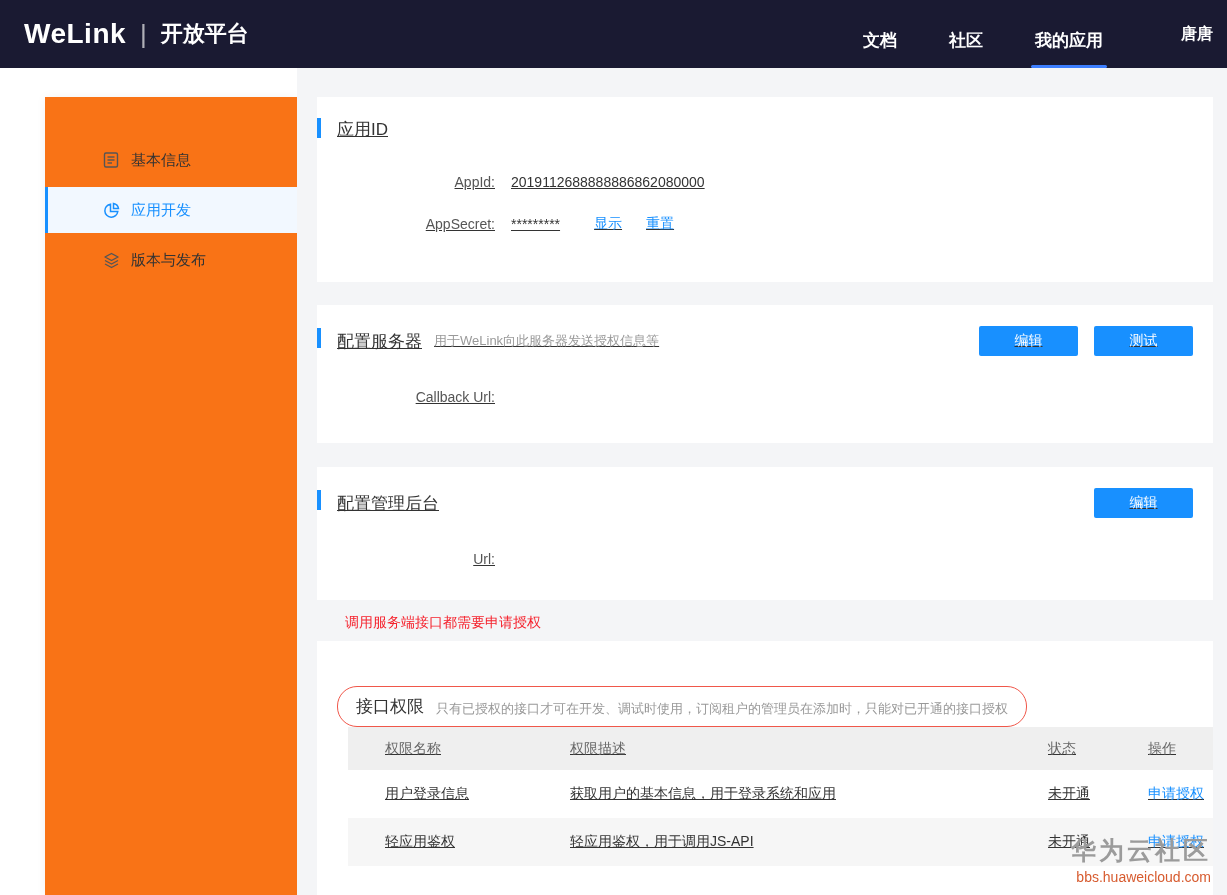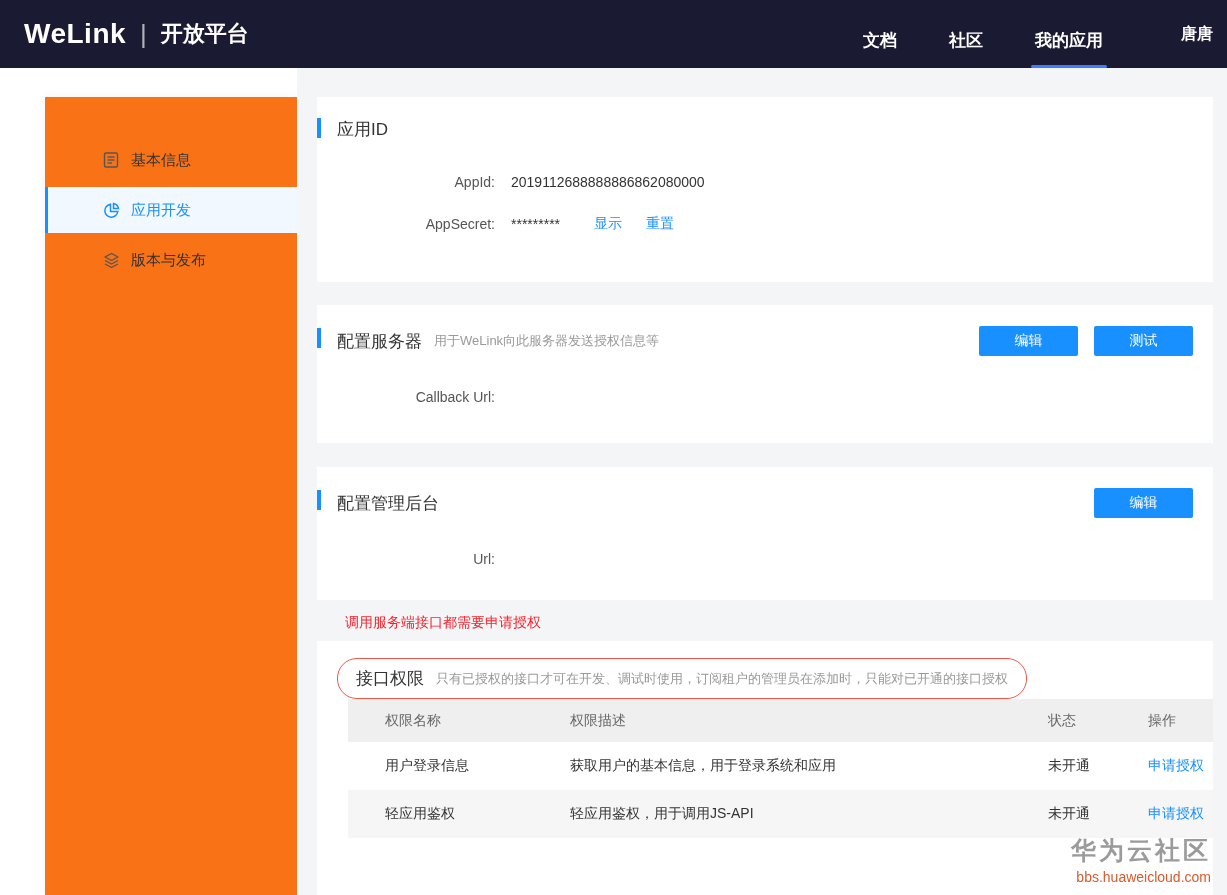--- a/index.html
+++ b/index.html
@@ -29,21 +29,21 @@
   .side-item .icon { width:20px; height:20px; margin-right:10px; display:inline-flex;
                      align-items:center; justify-content:center; }
   .side-item.active { background:#f2f8ff; color:#1890ff; }
   .side-item.active::before { content:""; position:absolute; left:0; top:0; bottom:0;
                               width:3px; background:#1890ff; }
 
   .content { flex:1; background:#f4f5f7; padding:29px 14px 0 20px; display:flex;
              flex-direction:column; min-width:0; }
 
   
-  .card { background:#fff; position:relative; }
+  .card { background:#fff; position:relative;text-decoration:underline; }
   .card-title-bar { position:absolute; left:0; width:4px; height:20px; background:#1890ff; }
   .card-title { font-size:17px; color:#333; }
   .card-sub { font-size:13px; color:#999; margin-left:12px; }
 
   .card-appid { height:185px; padding:21px 20px; margin-bottom:23px; }
   .card-appid .card-title-bar { top:21px; }
   .kv-row { display:flex; align-items:center; margin-top:25px; font-size:14px; }
   .kv-row.first { margin-top:33px; }
   .kv-label { width:158px; text-align:right; color:#555; flex-shrink:0; }
   .kv-value { margin-left:16px; color:#333; }
@@ -57,22 +57,22 @@
   .card-admin .card-title-bar { top:23px; }
   .title-row { display:flex; align-items:center; }
   .title-row .spacer { flex:1; }
   .btn { width:99px; height:30px; background:#1890ff; color:#fff; border:none;
          font-size:14px; border-radius:2px; cursor:pointer; font-family:inherit; }
   .btn + .btn { margin-left:16px; }
 
   .notice-text { color:#f5222d; font-size:14px; margin:2px 0 9px 28px; }
 
   .card-perms { flex:1; padding:17px 0 0 20px; overflow:hidden; }
-  .perm-header-box { display:inline-flex; align-items:center; border:1px solid #f0574a;
-                     border-radius:20px; padding:8px 18px; margin-right:14px; max-width:740px; }
+  .perm-header-box { display:inline-flex; align-items:flex-end; border:1px solid #f0574a;
+                     border-radius:20px; padding:8px 18px; margin-right:14px; max-width:740px;margin-top:28px; }
   .perm-header-box .card-sub { white-space:nowrap; }
   .section-title { font-size:17px; color:#222; margin:27px 0 14px 10px; }
 
   
   .perm-table { border-collapse:collapse; margin-left:11px; width:calc(100% - 11px);
                 font-size:14px; table-layout:fixed; }
   .perm-table th { background:#efefef; color:#666; font-weight:400; text-align:left;
                    height:43px; padding-left:37px; }
   .perm-table td { height:48px; padding-left:37px; color:#333; }
   .perm-table tr.row-alt td { background:#f6f6f6; }

